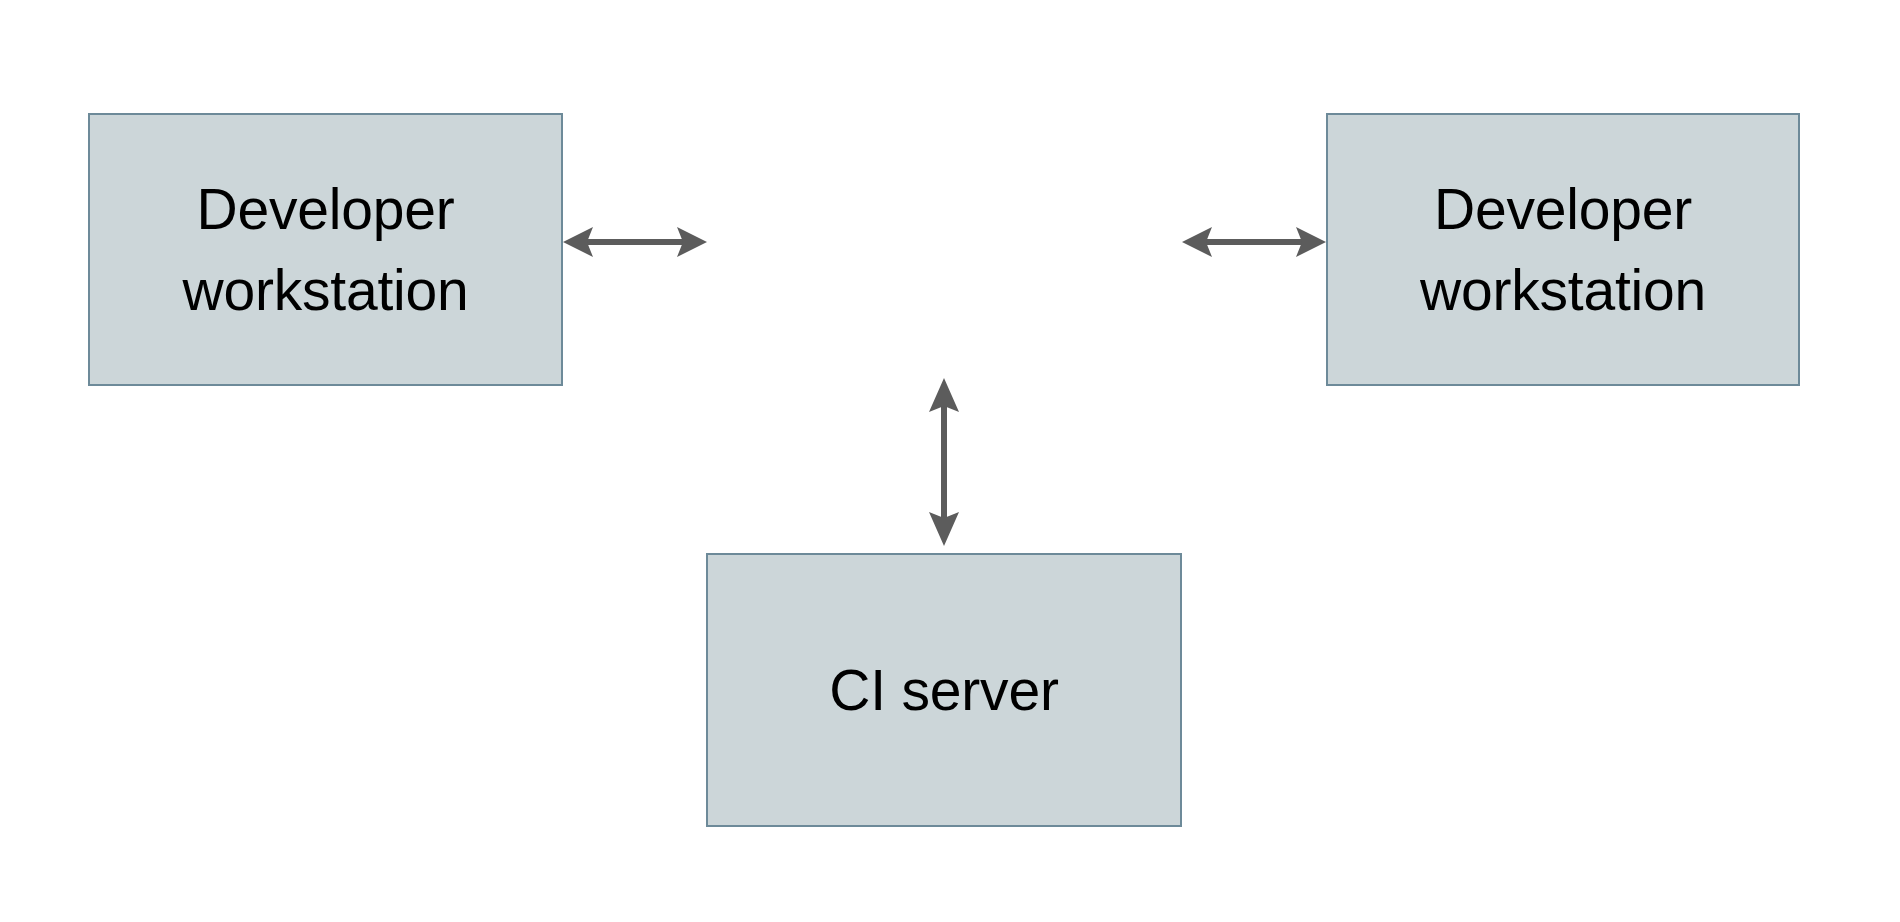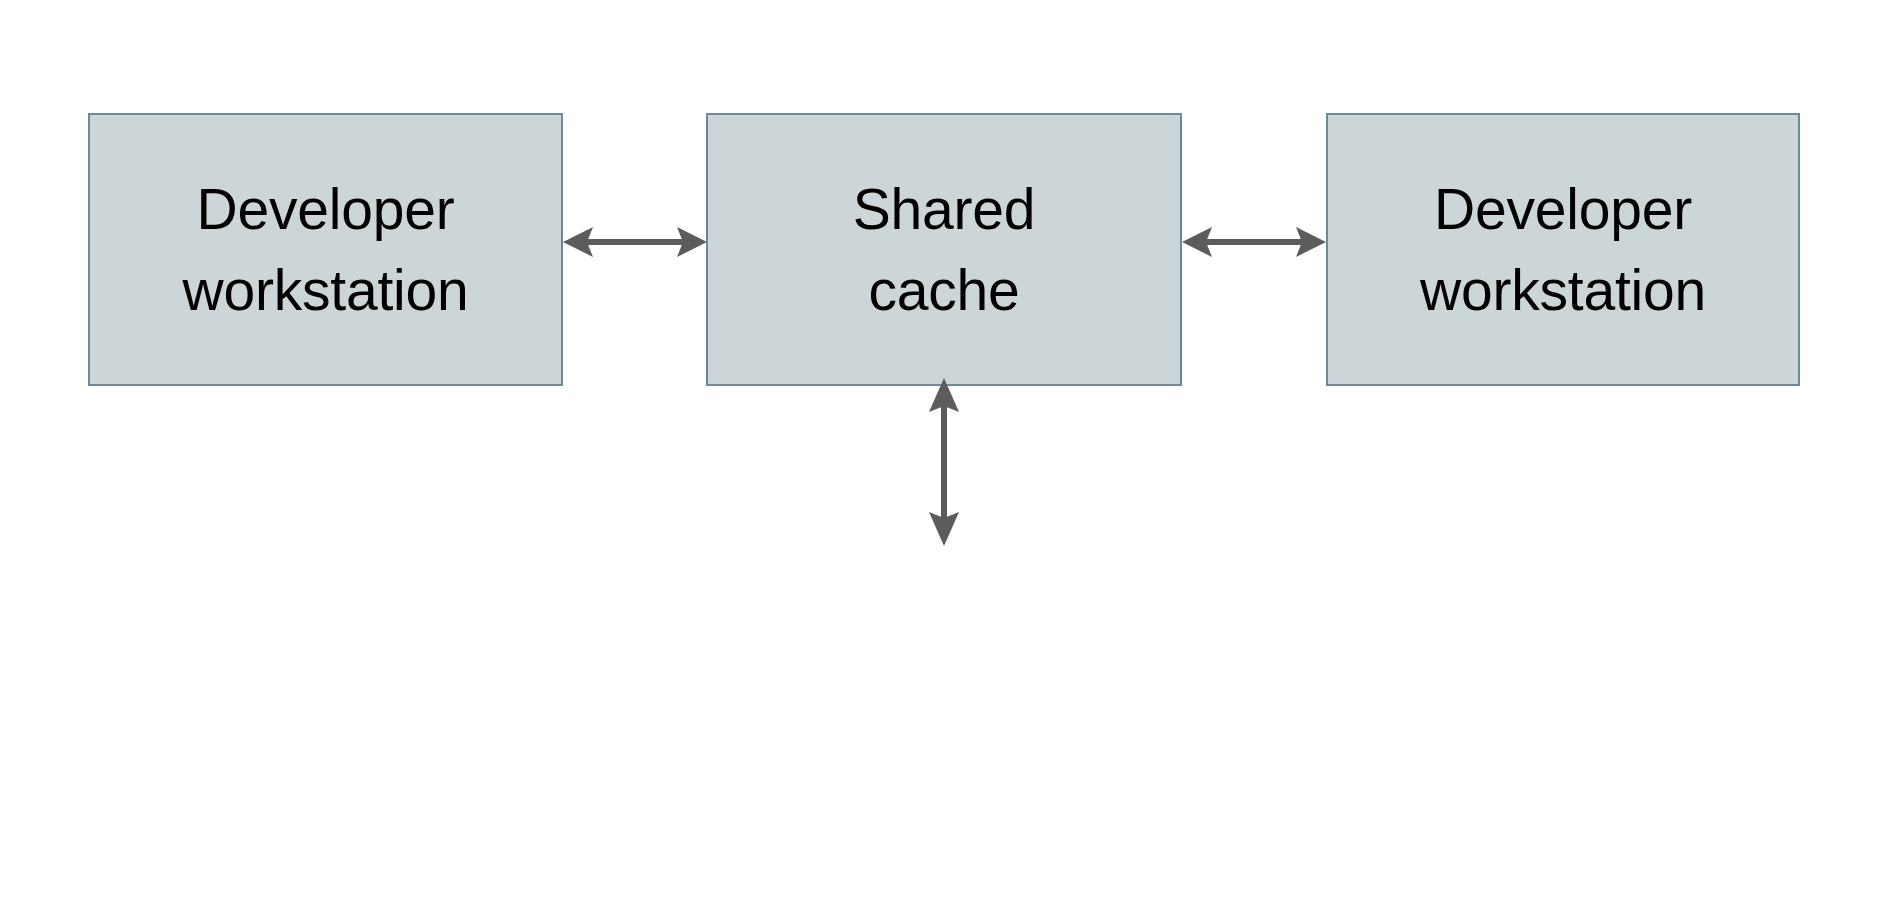--- a/index.html
+++ b/index.html
@@ -48,30 +48,29 @@
 </head>
 <body>
 
 <div id="diagram-canvas">
 
   <div class="node-box" style="left:88px; top:105px; width:475px; height:273px;">
     <span class="node-label">Developer
 workstation</span>
   </div>
 
-  <div class="node-box" style="left:706px; top:105px; width:476px; height:273px;">
-    <span class="node-label">Shared
-cache</span>
-  </div>
 
   <div class="node-box" style="left:1326px; top:105px; width:474px; height:273px;">
     <span class="node-label">Developer
 workstation</span>
   </div>
 
+  <div class="node-box" style="left:706px; top:545px; width:476px; height:274px;">
+    <span class="node-label">CI server</span>
+  </div>
 
   <svg class="connector" style="left:563px; top:220px; width:144px; height:44px;" viewBox="0 0 144 44" xmlns="http://www.w3.org/2000/svg">
     <g>
       <rect x="20" y="19" width="104" height="6" fill="#5c5c5c"></rect>
       <path d="M 0 22 L 30 7 L 24 22 L 30 37 Z" fill="#5c5c5c"></path>
       <path d="M 144 22 L 114 7 L 120 22 L 114 37 Z" fill="#5c5c5c"></path>
     </g>
   </svg>
 
   <svg class="connector" style="left:1182px; top:220px; width:144px; height:44px;" viewBox="0 0 144 44" xmlns="http://www.w3.org/2000/svg">

